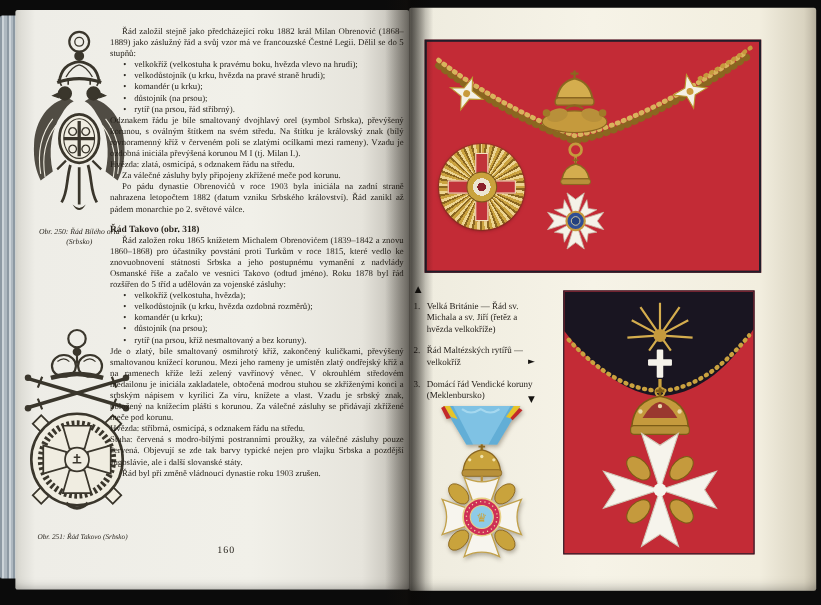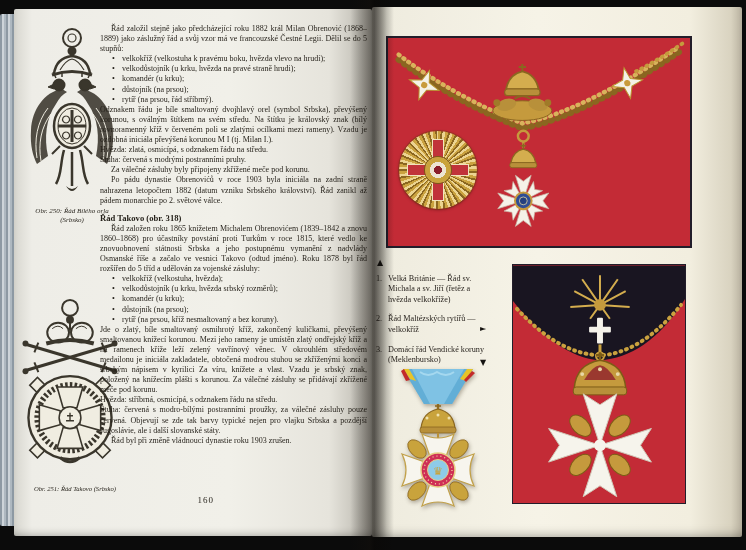--- a/index.html
+++ b/index.html
@@ -171,30 +171,29 @@
 
       <div class="sec1">
         <p class="p">Řád založil stejně jako předcházející roku 1882 král Milan Obrenović (1868–1889) jako záslužný řád a svůj vzor má ve francouzské Čestné Legii. Dělil se do 5 stupňů:</p>
         <div class="bullet"><span class="b">•</span><span>velkokříž (velkostuha k pravému boku, hvězda vlevo na hrudi);</span></div>
         <div class="bullet"><span class="b">•</span><span>velkodůstojník (u krku, hvězda na pravé straně hrudi);</span></div>
         <div class="bullet"><span class="b">•</span><span>komandér (u krku);</span></div>
         <div class="bullet"><span class="b">•</span><span>důstojník (na prsou);</span></div>
         <div class="bullet"><span class="b">•</span><span>rytíř (na prsou, řád stříbrný).</span></div>
         <p class="pf">Odznakem řádu je bíle smaltovaný dvojhlavý orel (symbol Srbska), převýšený korunou, s oválným štítkem na svém středu. Na štítku je královský znak (bílý rovnoramenný kříž v červeném poli se zlatými ocílkami mezi rameny). Vzadu je ozdobná iniciála převýšená korunou M I (tj. Milan I.).</p>
         <p class="pf">Hvězda: zlatá, osmicípá, s odznakem řádu na středu.</p>
-        <p class="pf">Stuha: červená s modrými postranními pruhy.</p>
         <p class="p">Za válečné zásluhy byly připojeny zkřížené meče pod korunu.</p>
         <p class="p">Po pádu dynastie Obrenovićů v roce 1903 byla iniciála na zadní straně nahrazena letopočtem 1882 (datum vzniku Srbského království). Řád zanikl až pádem monarchie po 2. světové válce.</p>
       </div>
 
       <div class="sec2">
         <p class="h">Řád Takovo (obr. 318)</p>
         <p class="p">Řád založen roku 1865 knížetem Michalem Obrenovićem (1839–1842 a znovu 1860–1868) pro účastníky povstání proti Turkům v roce 1815, které vedlo ke znovuobnovení státnosti Srbska a jeho postupnému vymanění z nadvlády Osmanské říše a začalo ve vesnici Takovo (odtud jméno). Roku 1878 byl řád rozšířen do 5 tříd a udělován za vojenské zásluhy:</p>
         <div class="bullet"><span class="b">•</span><span>velkokříž (velkostuha, hvězda);</span></div>
-        <div class="bullet"><span class="b">•</span><span>velkodůstojník (u krku, hvězda srbský rozměrů);</span></div>
+        <div class="bullet"><span class="b">•</span><span>velkodůstojník (u krku, hvězda ozdobná rozměrů);</span></div>
         <div class="bullet"><span class="b">•</span><span>komandér (u krku);</span></div>
         <div class="bullet"><span class="b">•</span><span>důstojník (na prsou);</span></div>
         <div class="bullet"><span class="b">•</span><span>rytíř (na prsou, kříž nesmaltovaný a bez koruny).</span></div>
         <p class="pf">Jde o zlatý, bíle smaltovaný osmihrotý kříž, zakončený kuličkami, převýšený smaltovanou knížecí korunou. Mezi jeho rameny je umístěn zlatý ondřejský kříž a na ramenech kříže leží zelený vavřínový věnec. V okrouhlém středovém medailonu je iniciála zakladatele, obtočená modrou stuhou se zkříženými konci a srbským nápisem v kyrilici Za víru, knížete a vlast. Vzadu je srbský znak, položený na knížecím plášti s korunou. Za válečné zásluhy se přidávají zkřížené meče pod korunu.</p>
         <p class="pf">Hvězda: stříbrná, osmicípá, s odznakem řádu na středu.</p>
         <p class="pf">Stuha: červená s modro-bílými postranními proužky, za válečné zásluhy pouze červená. Objevují se zde tak barvy typické nejen pro vlajku Srbska a pozdější Jugoslávie, ale i další slovanské státy.</p>
         <p class="p">Řád byl při změně vládnoucí dynastie roku 1903 zrušen.</p>
       </div>
     </div>
 

